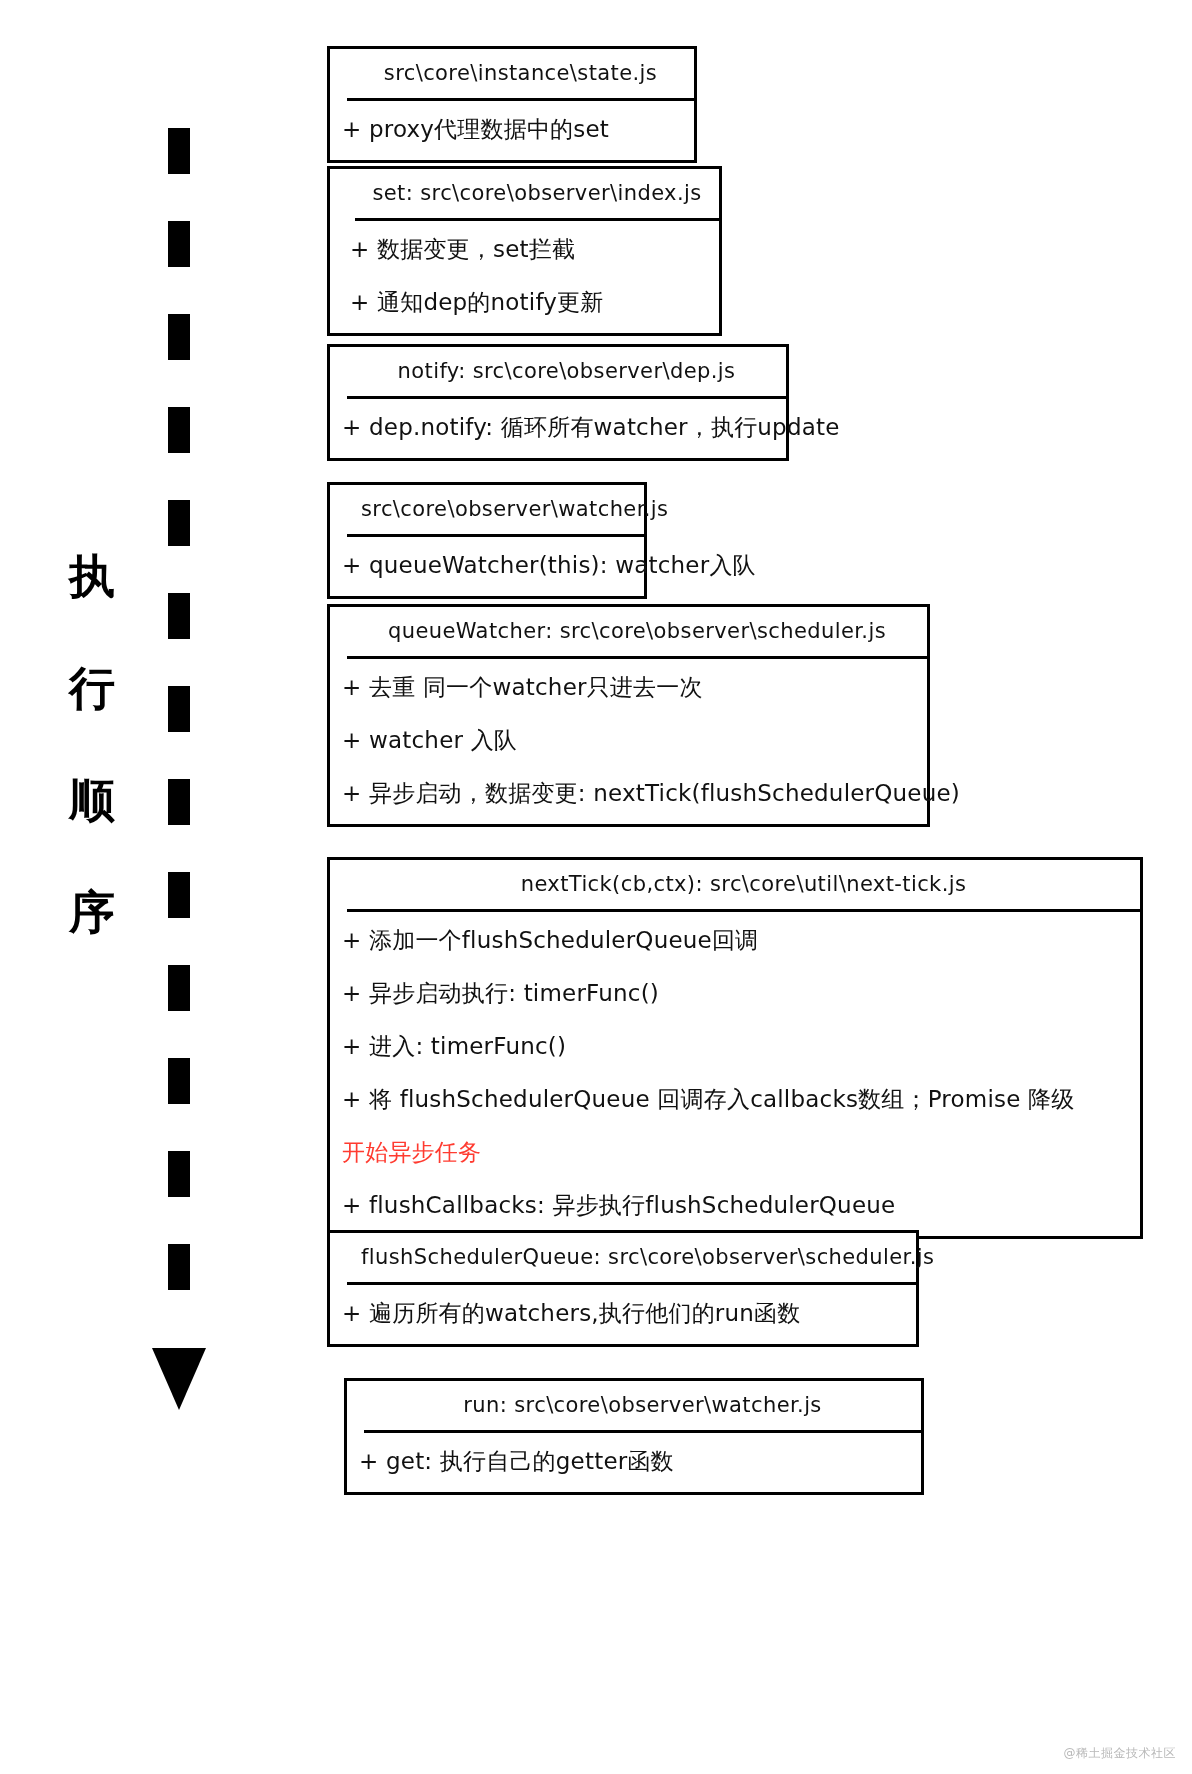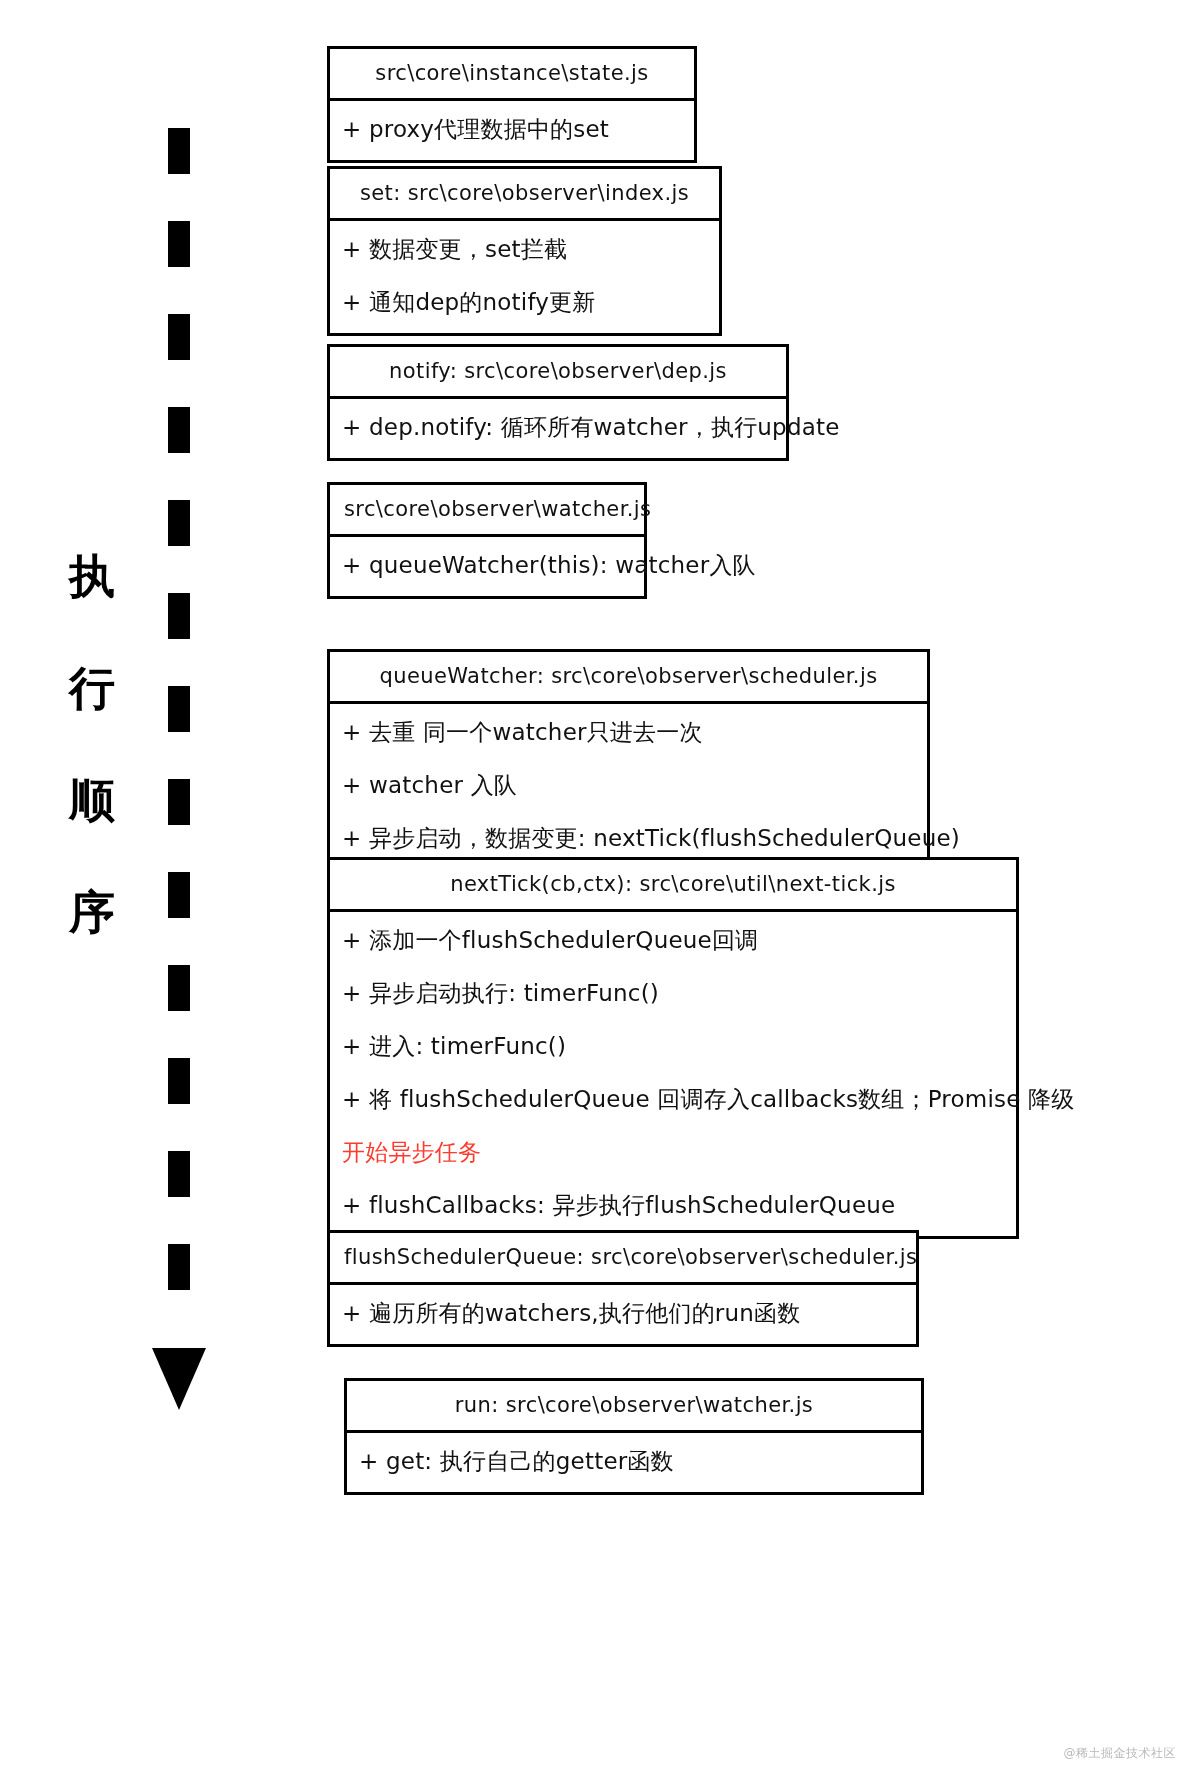--- a/index.html
+++ b/index.html
@@ -73,42 +73,43 @@
   .node-title {
     box-sizing: border-box;
     border-bottom: 3px solid #000000;
     text-align: center;
     font-family: "DejaVu Sans", "Liberation Sans", sans-serif;
     font-size: 21px;
     color: #111111;
     padding: 12px 14px 13px 14px;
     letter-spacing: 0.4px;
     white-space: nowrap;
+    margin-left: 17px;
   }
   .node-body {
     padding: 2px 0 4px 0;
   }
   .node-row {
     font-size: 23px;
     color: #111111;
     padding: 11px 14px 11px 12px;
     letter-spacing: 0.2px;
     white-space: nowrap;
   }
   .node-row.red {
     color: #ff3b30;
   }
 
   
   #node-state      { left: 327px; top: 46px;   width: 370px; }
-  #node-set        { left: 327px; top: 166px;  width: 395px; }
+  #node-set        { left: 327px; top: 166px;  width: 395px; padding-left: 8px; }
   #node-notify     { left: 327px; top: 344px;  width: 462px; }
   #node-watcher    { left: 327px; top: 482px;  width: 320px; }
-  #node-queue      { left: 327px; top: 649px;  width: 603px; }
-  #node-nexttick   { left: 327px; top: 857px;  width: 692px; }
+  #node-queue      { left: 327px; top: 604px;  width: 603px; }
+  #node-nexttick   { left: 327px; top: 857px;  width: 816px; }
   #node-flushq     { left: 327px; top: 1230px; width: 592px; }
   #node-run        { left: 344px; top: 1378px; width: 580px; }
 
   
   #watermark {
     position: absolute;
     right: 16px;
     bottom: 12px;
     font-size: 12px;
     color: #b9b9b9;

